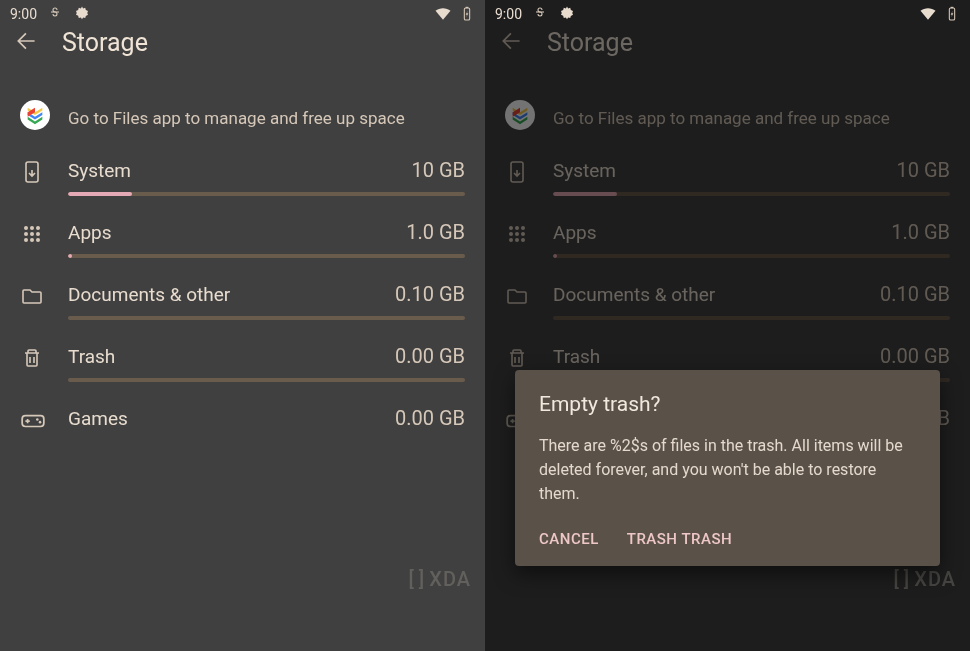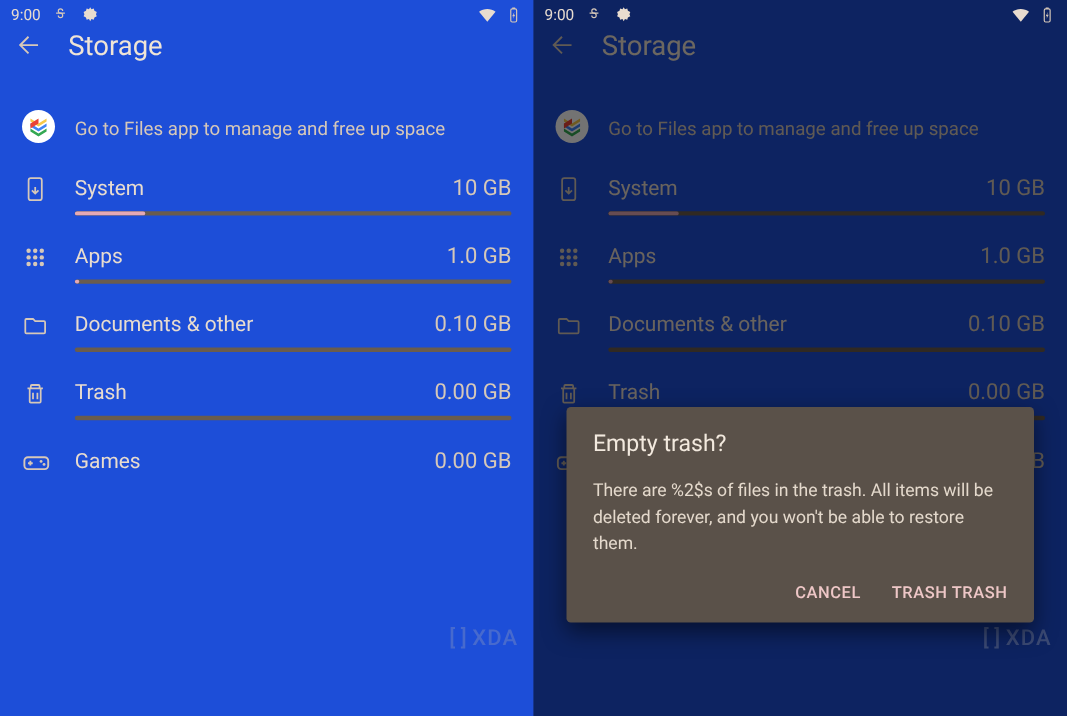--- a/index.html
+++ b/index.html
@@ -1,17 +1,17 @@
 <!DOCTYPE html>
 <html><head>
 <meta charset="utf-8">
 <style>
 html,body{margin:0;padding:0;background:#111;font-family:Roboto,Arial,sans-serif}
 .stage{width:970px;height:651px;display:flex;position:relative;overflow:hidden}
-.phone{width:485px;height:651px;background:#1d4ed8;position:relative;overflow:hidden;color:#e8dccf}
+.phone{width:485px;height:651px;background:#404040;position:relative;overflow:hidden;color:#e8dccf}
 .phone.dim::before{content:"";position:absolute;inset:0;background:rgba(0,0,0,.55);z-index:5}
 .statusbar{height:28px;display:flex;justify-content:space-between;align-items:center;padding:0 10px;font-size:14px;position:relative;z-index:10}
 .sb-left,.sb-right{display:flex;align-items:center;gap:10px}
 .sb-right{gap:6px}
 .appbar{height:62px;display:flex;align-items:flex-start;padding:0 14px;gap:22px}
 .appbar .title{font-size:25px;color:#efe4d6}
 .content{padding:0 0 0 0}
 .rowlink{display:flex;align-items:flex-end;padding:8px 20px 18px 20px}
 .rowlink .ic{width:48px;flex:0 0 48px;display:flex;align-items:flex-start;justify-content:flex-start;padding-top:2px}
 .rowlink .txt{flex:1;font-size:17px;line-height:23px;color:#d6c8b9;padding-right:20px}
@@ -22,21 +22,21 @@
 .cat .name{font-size:19px;color:#e8dccf}
 .cat .size{font-size:20px;color:#d6c8b9}
 .bar{height:4px;background:#6a5c4d;margin-top:10px;border-radius:2px;position:relative;overflow:hidden}
 .bar .fill{position:absolute;left:0;top:0;bottom:0;background:#e5a9b5;border-radius:2px}
 .files-icon{width:30px;height:30px;border-radius:50%;background:#fff;display:flex;align-items:center;justify-content:center}
 .files-icon svg{width:22px;height:22px}
 .watermark{position:absolute;right:14px;bottom:60px;color:rgba(200,190,175,.25);font-size:20px;letter-spacing:1px;display:flex;align-items:center;gap:4px;z-index:20;font-weight:500}
 .dialog{position:absolute;left:30px;right:30px;top:370px;background:#5a5149;border-radius:4px;padding:22px 24px 12px 24px;z-index:30;box-shadow:0 8px 20px rgba(0,0,0,.5)}
 .dialog .dtitle{font-size:21px;color:#f2e9de;margin-bottom:18px}
 .dialog .dmsg{font-size:16px;line-height:24px;color:#e4d9cc}
-.dialog .dbtns{display:flex;justify-content:flex-end;gap:28px;margin-top:24px;padding-bottom:6px}
+.dialog .dbtns{display:flex;gap:28px;margin-top:24px;padding-bottom:6px}
 .dialog .dbtn{font-size:15px;font-weight:500;letter-spacing:.5px;color:#eec7c7;cursor:pointer}
 svg{display:block}
 .ico{fill:none;stroke:#d6c8b9;stroke-width:1.6}
 </style>
 </head>
 <body>
 
 <svg width="0" height="0" style="position:absolute">
 <defs>
 <g id="i-back">

